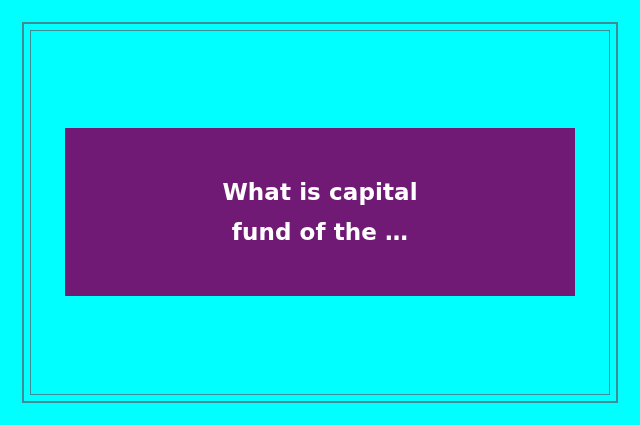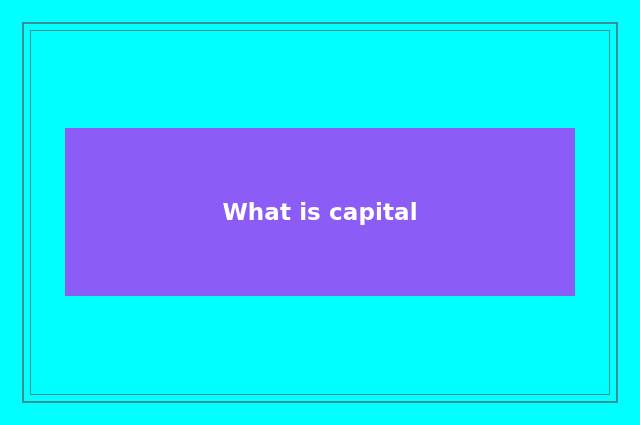--- a/index.html
+++ b/index.html
@@ -45,21 +45,21 @@
     pointer-events: none;
   }
 
   
   .question-panel {
     position: absolute;
     left: 65px;
     top: 128px;
     width: 510px;
     height: 168px;
-    background: #8b5cf6;
+    background: #701a75;
     box-sizing: border-box;
     display: flex;
     flex-direction: column;
     align-items: center;
     justify-content: center;
   }
 
   .question-line {
     color: #ffffff;
     font-family: "DejaVu Sans", sans-serif;
@@ -74,15 +74,16 @@
 </head>
 <body>
 
 <div id="slide-canvas">
 
   <div class="frame-outer"></div>
   <div class="frame-inner"></div>
 
   <div class="question-panel">
     <div class="question-line">What is capital</div>
+    <div class="question-line">fund of the …</div>
   </div>
 
 </div>
 
 </body></html>

